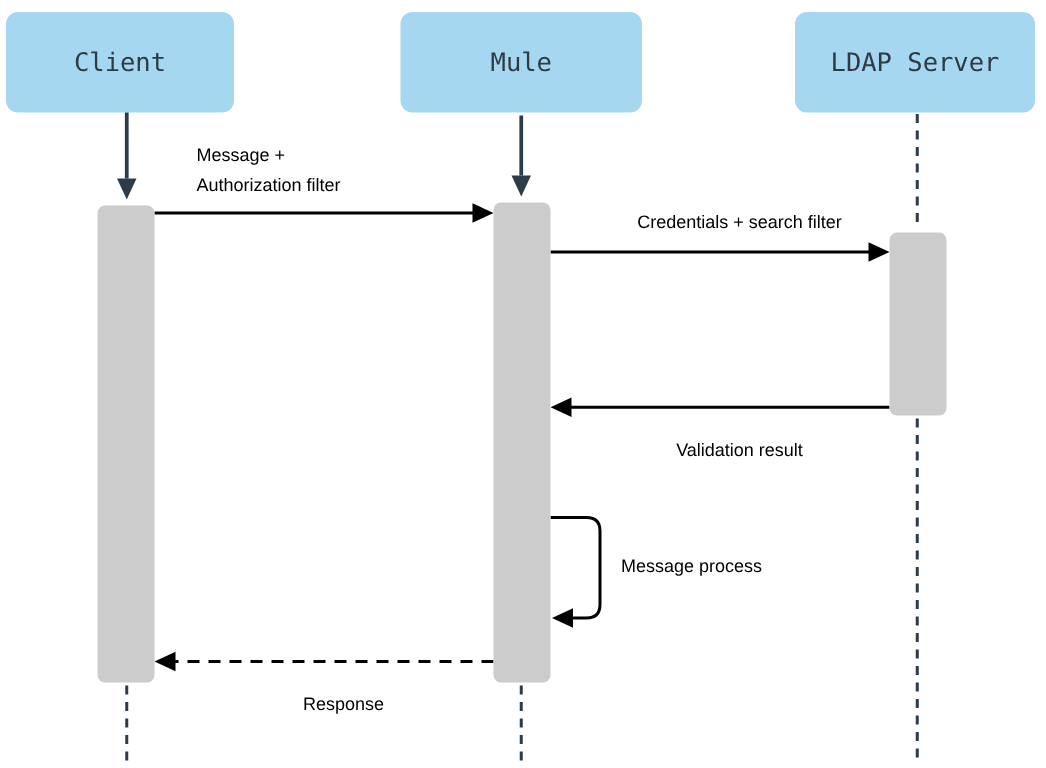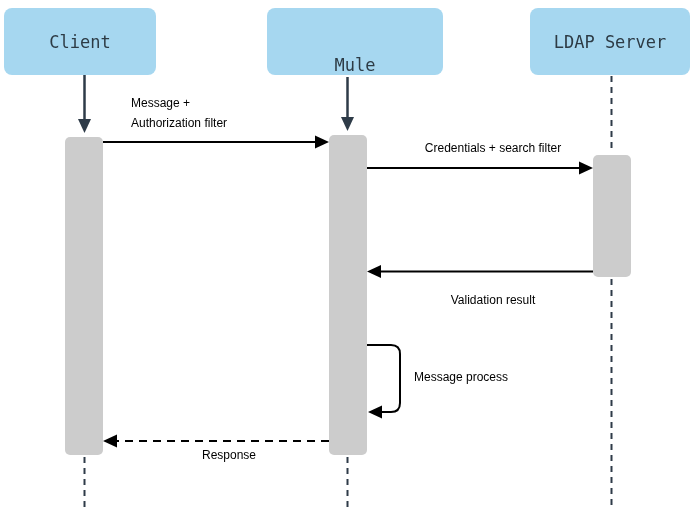--- a/index.html
+++ b/index.html
@@ -22,21 +22,21 @@
     background: var(--actor-fill, #a6d7f0);
     border-radius: 8px;
     display: flex;
     align-items: center;
     justify-content: center;
     font-family: "DejaVu Sans Mono", monospace;
     font-size: 17px;
     color: var(--actor-text, #2d3b45);
   }
   .actor-client { left: 4px;   width: 152px; }
-  .actor-mule   { left: 267px; width: 176px; align-items: flex-end; }
+  .actor-mule   { left: 267px; width: 161px; }
   .actor-ldap   { left: 530px; width: 160px; }
 
   .activation {
     position: absolute;
     width: 38px;
     background: var(--activation-fill, #ccc);
     border-radius: 5px;
   }
   .act-client { left: 65px;  top: 137px; height: 318px; }
   .act-mule   { left: 329px; top: 135px; height: 320px; }
@@ -125,15 +125,15 @@
   <div class="activation act-mule"></div>
   <div class="activation act-ldap"></div>
 
   <div class="msg-label" style="left:131px; top:94px;">
     <div>Message +</div>
     <div>Authorization filter</div>
   </div>
   <div class="msg-label centered" style="left:367px; top:139px; width:226px;">Credentials + search filter</div>
   <div class="msg-label centered" style="left:367px; top:291px; width:226px;">Validation result</div>
   <div class="msg-label" style="left:414px; top:368px;">Message process</div>
-  <div class="msg-label centered" style="left:103px; top:446px; width:226px;">Response</div>
+  <div class="msg-label centered" style="left:103px; top:460px; width:226px;">Response</div>
 
 </div>
 
 </body></html>

